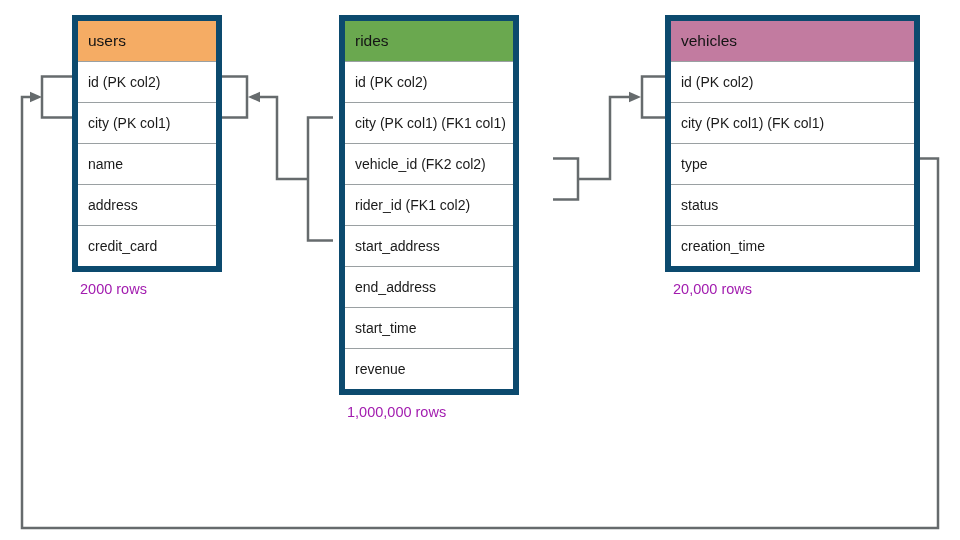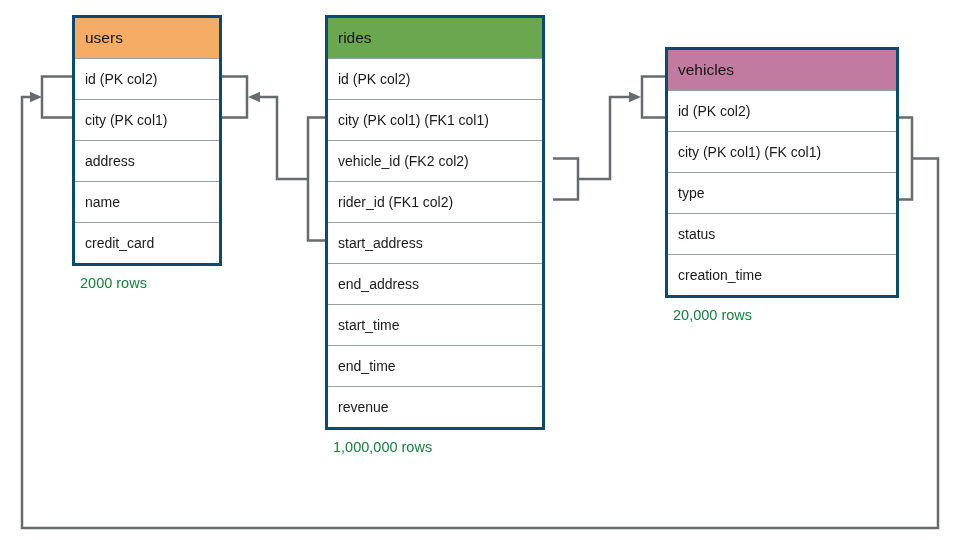--- a/index.html
+++ b/index.html
@@ -6,34 +6,34 @@
   body{
     width:960px;height:540px;position:relative;overflow:hidden;
     background:#ffffff;
     font-family:"Liberation Sans", sans-serif;
     color:#1a1a1a;
   }
   svg.lines{position:absolute;left:0;top:0;width:960px;height:540px;}
   .connector{fill:none;stroke:var(--line,#666b6d);stroke-width:2.5;stroke-linejoin:miter;stroke-linecap:butt;}
   .arrowhead{fill:var(--line,#666b6d);stroke:none;}
   .table{position:absolute;}
-  .tbox{border:3px solid #0c4a6e;background:#ffffff;box-sizing:border-box;width:100%;}
+  .tbox{border:6px solid #0c4a6e;background:#ffffff;box-sizing:border-box;width:100%;}
   .th{
     height:40px;line-height:40px;padding-left:10px;
     font-size:15.5px;color:#141414;white-space:nowrap;overflow:hidden;
   }
   .row{
     height:41px;line-height:40px;box-sizing:border-box;
     border-top:1px solid #9aa0a2;padding-left:10px;
     font-size:14px;background:#ffffff;white-space:nowrap;overflow:hidden;
   }
-  .caption{margin-top:9px;padding-left:8px;font-size:14.5px;color:#15803d;white-space:nowrap;}
+  .caption{margin-top:9px;padding-left:8px;font-size:14.5px;color:#a21caf;white-space:nowrap;}
   #t0{left:72px;top:15px;width:150px;}
-  #t1{left:325px;top:15px;width:220px;}
-  #t2{left:665px;top:15px;width:234px;margin-top:32px;}
+  #t1{left:339px;top:15px;width:180px;}
+  #t2{left:665px;top:15px;width:255px;}
 </style>
 </head>
 <body style="background: rgb(255, 255, 255); --line: #666b6d;">
 
 <svg class="lines" viewBox="0 0 960 540">
 
   <polyline class="connector" points="333,117.5 308,117.5 308,240.5 333,240.5"></polyline>
   <polyline class="connector" points="308,179 277,179 277,97 259,97"></polyline>
   <polyline class="connector" points="222,76.5 247,76.5 247,117.5 222,117.5"></polyline>
   <polygon class="arrowhead" points="248,97 260,91.8 260,102.2"></polygon>
@@ -48,40 +48,39 @@
   <polyline class="connector" points="72,76.5 42,76.5 42,117.5 72,117.5"></polyline>
   <polygon class="arrowhead" points="42,97 30,91.8 30,102.2"></polygon>
 </svg>
 
 <div class="table" id="t0">
   <div class="tbox">
     <div class="th" style="background: rgb(245, 172, 100);">users</div>
     <div class="rows">
         <div class="row">id (PK col2)</div>
         <div class="row">city (PK col1)</div>
+        <div class="row">name</div>
         <div class="row">address</div>
-        <div class="row">name</div>
         <div class="row">credit_card</div>
       </div>
   </div>
   <div class="caption">2000 rows</div>
 </div>
 
 <div class="table" id="t1">
   <div class="tbox">
     <div class="th" style="background: rgb(106, 168, 79);">rides</div>
     <div class="rows">
         <div class="row">id (PK col2)</div>
         <div class="row">city (PK col1) (FK1 col1)</div>
         <div class="row">vehicle_id (FK2 col2)</div>
         <div class="row">rider_id (FK1 col2)</div>
         <div class="row">start_address</div>
         <div class="row">end_address</div>
         <div class="row">start_time</div>
-        <div class="row">end_time</div>
         <div class="row">revenue</div>
       </div>
   </div>
   <div class="caption">1,000,000 rows</div>
 </div>
 
 <div class="table" id="t2">
   <div class="tbox">
     <div class="th" style="background: rgb(194, 123, 160);">vehicles</div>
     <div class="rows">

